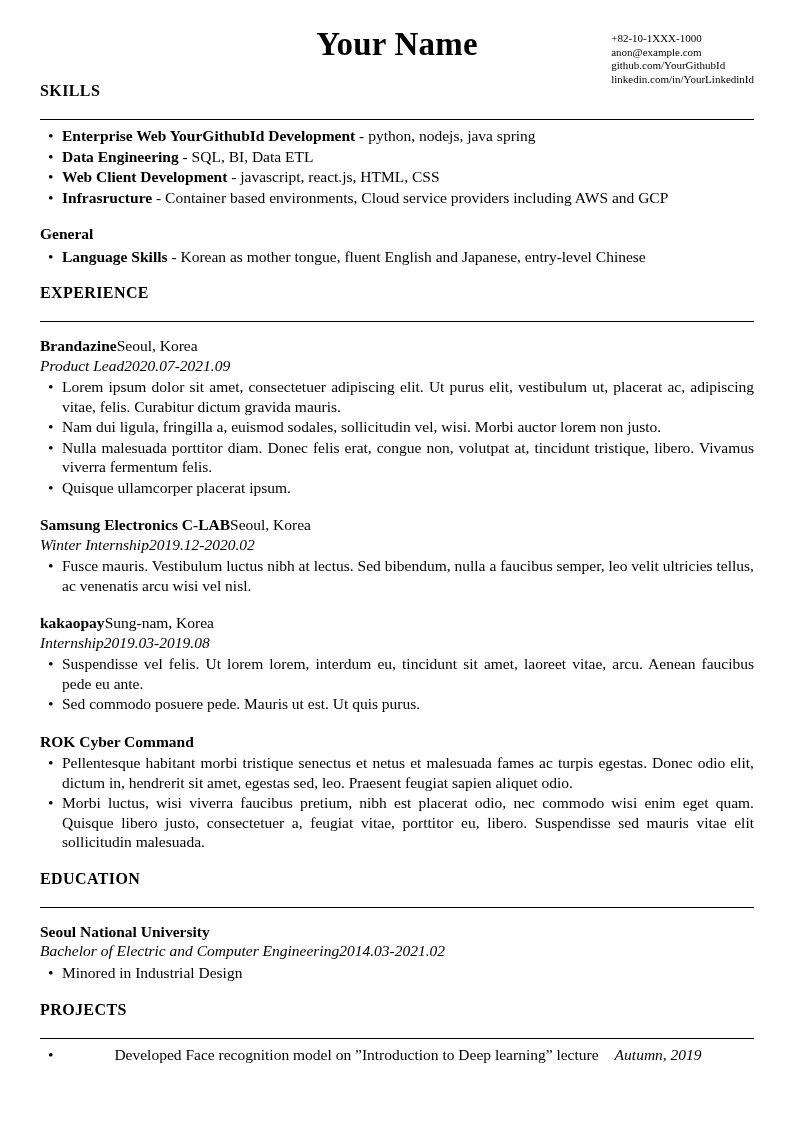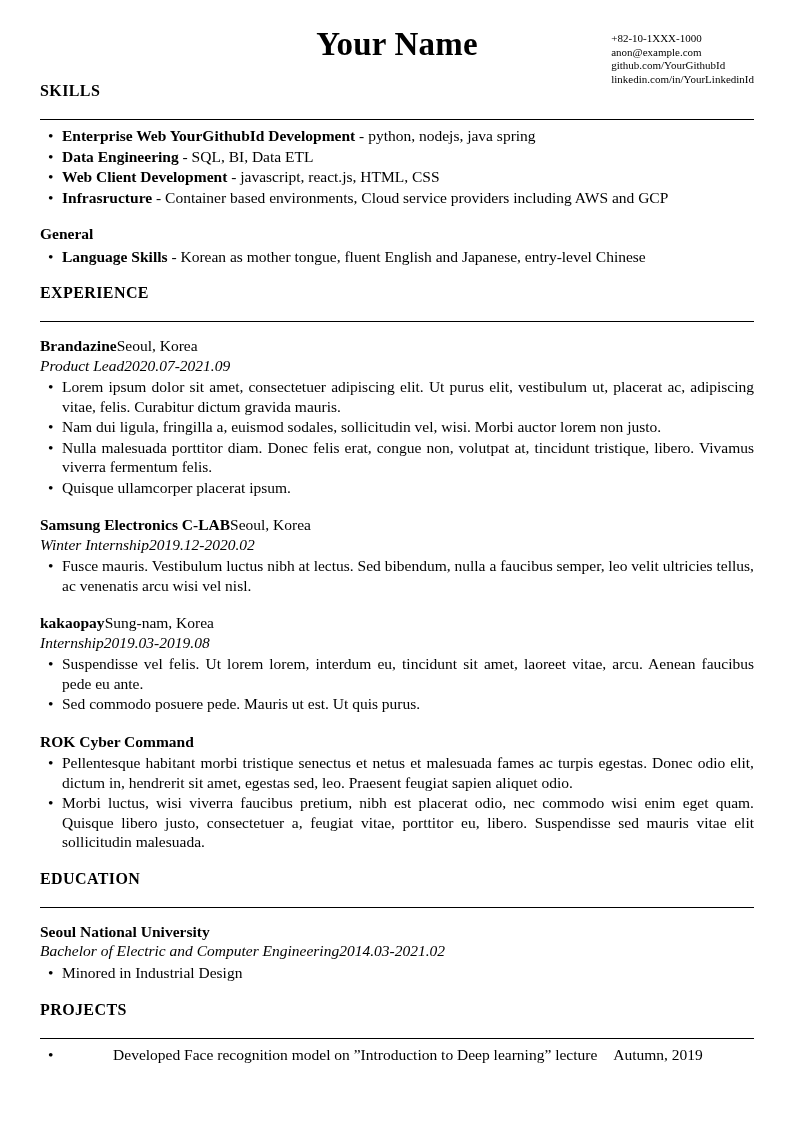--- a/index.html
+++ b/index.html
@@ -62,21 +62,21 @@
   .entry { margin-top: 18px; }
   .entry--first { margin-top: 8px; }
   .row { display: flex; justify-content: flex-start; align-items: baseline; }
   .company { font-weight: bold; }
   .loc { text-align: right; white-space: nowrap; }
   .role { font-style: italic; }
   .dates { font-style: italic; text-align: right; white-space: nowrap; }
   .entry .bullets { margin-top: 2px; }
   
   li.flexline { display: flex; justify-content: center; align-items: baseline; }
-  li.flexline .pdate { white-space: nowrap; margin-left: 16px; }
+  li.flexline .pdate { font-style: italic; white-space: nowrap; margin-left: 16px; }
 </style>
 </head>
 <body>
 
 <div class="page">
 
   <div class="header">
     <h1 class="name">Your Name</h1>
     <div class="contact">
       <div>+82-10-1XXX-1000</div>

